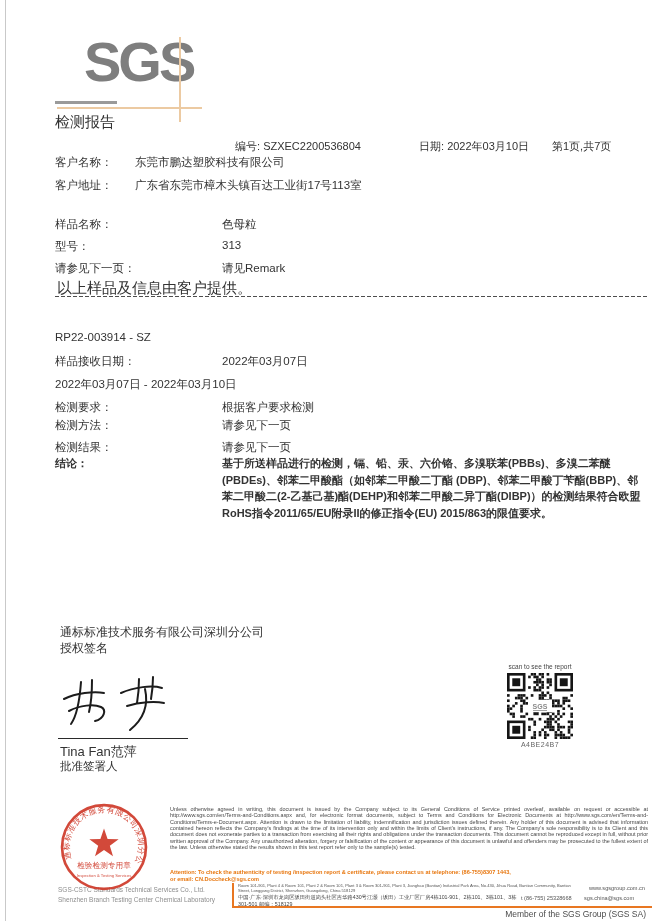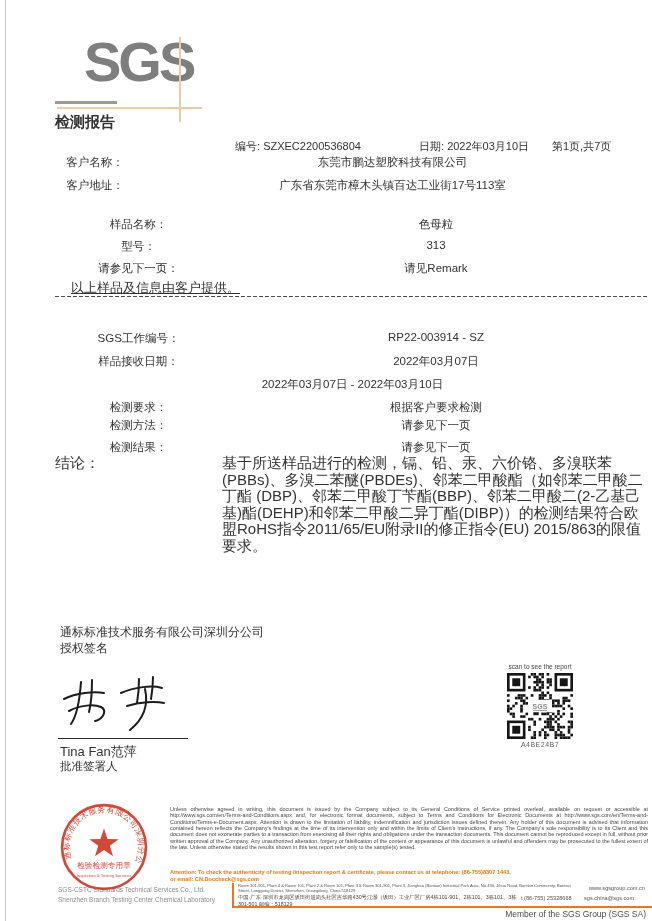--- a/index.html
+++ b/index.html
@@ -8,34 +8,34 @@
   .page-edge{position:absolute;left:5px;top:0;bottom:0;width:1px;background:#c9c9c9;}
 
   
   .logo-text{position:absolute;left:84px;top:34px;font-size:56px;font-weight:bold;
              color:#7e7e7e;letter-spacing:-3px;line-height:1;}
   .logo-underline{position:absolute;left:55px;top:101px;width:62px;height:3px;background:#9a9a9a;}
   .mark-h{position:absolute;left:57px;top:107px;width:145px;height:2px;background:#eccaa2;}
   .mark-v{position:absolute;left:179px;top:37px;width:2px;height:85px;background:#eccaa2;}
 
   .title-row{position:absolute;top:113px;left:0;width:652px;height:20px;}
-  .doc-title{position:absolute;left:55px;top:0;font-size:15px;font-weight:bold;color:#333;}
+  .doc-title{position:absolute;left:55px;top:0;font-size:15px;font-weight:normal;color:#333;}
   .tr-item{position:absolute;top:3px;font-size:11px;color:#333;margin-top:23px;}
   .tr-no{left:235px;} .tr-date{left:419px;} .tr-page{left:552px;}
 
   
-  .info-row{position:absolute;left:55px;width:595px;font-size:11.5px;display:flex;color:#333;text-align:center;}
+  .info-row{position:absolute;left:55px;width:595px;font-size:11.5px;display:flex;color:#333;}
   .lbl-sm{flex:0 0 80px;}
   .lbl-lg{flex:0 0 167px;}
   .val{flex:1;}
-  .note-line{position:absolute;left:71px;font-size:13px;color:#333;text-decoration:underline;}
+  .note-line{position:absolute;left:57px;font-size:15px;color:#333;}
   .dashed-divider{position:absolute;left:55px;top:296px;width:593px;height:1px;
       background:repeating-linear-gradient(90deg,#4d4d4d 0 4px,transparent 4px 6px);}
   .conclusion-row{position:absolute;left:55px;top:455px;width:596px;display:flex;
-      font-size:15px;line-height:16.5px;color:#333;}
+      font-size:11px;line-height:16.5px;color:#333;font-weight:bold;}
   .conclusion-row .val{flex:0 0 424px;}
 
   
   .sig-company{position:absolute;left:60px;top:624px;font-size:12px;color:#333;}
   .sig-auth{position:absolute;left:60px;top:640px;font-size:12px;color:#333;}
   .sig-svg{position:absolute;left:58px;top:672px;}
   .sig-line{position:absolute;left:58px;top:738px;width:130px;height:1px;background:#2a2a2a;}
   .sig-name{position:absolute;left:60px;top:743px;font-size:13px;color:#333;}
   .sig-title{position:absolute;left:60px;top:759px;font-size:11.5px;color:#333;}
 
@@ -101,21 +101,20 @@
   </div>
   <div class="info-row" style="top:261px">
     <span class="lbl-lg">请参见下一页：</span>
     <span class="val">请见Remark</span>
   </div>
   <div class="note-line" style="top:279px">以上样品及信息由客户提供。</div>
 
   <div class="dashed-divider"></div>
 
   <div class="info-row" style="top:331px">
-    <span class="lbl-lg">SGS工作编号：</span>
     <span class="val">RP22-003914 - SZ</span>
   </div>
   <div class="info-row" style="top:354px">
     <span class="lbl-lg">样品接收日期：</span>
     <span class="val">2022年03月07日</span>
   </div>
   <div class="info-row" style="top:377px">
     <span class="val">2022年03月07日 - 2022年03月10日</span>
   </div>
   <div class="info-row" style="top:400px">

